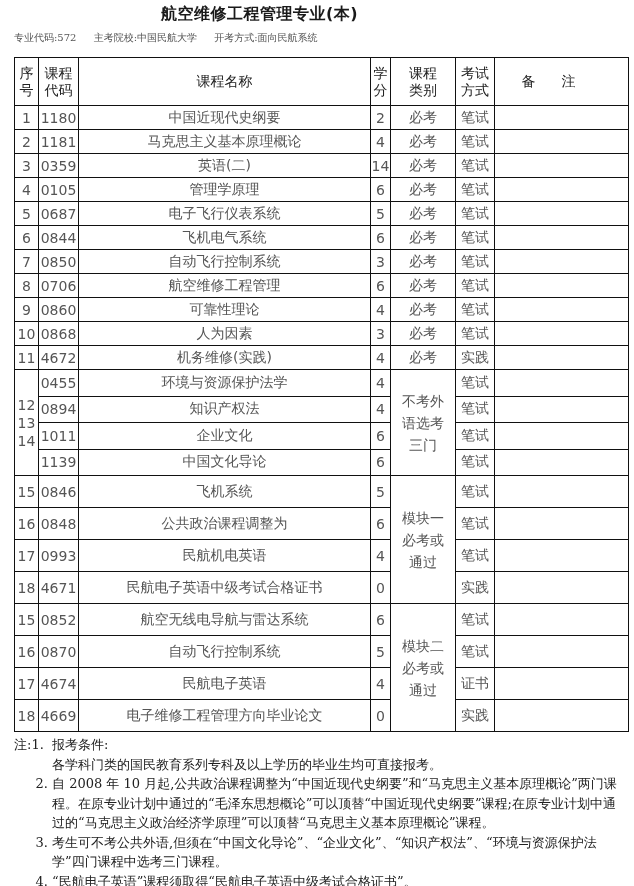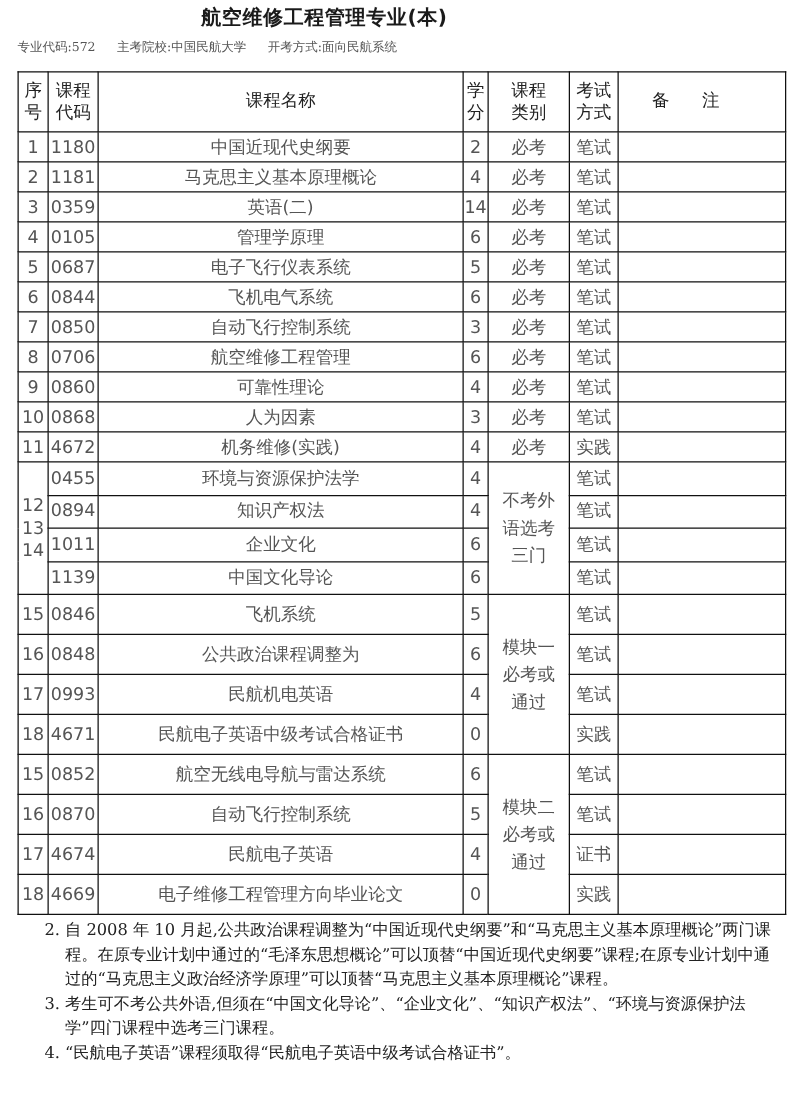--- a/index.html
+++ b/index.html
@@ -261,20 +261,27 @@
         <td class="code">4669</td>
         <td class="">电子维修工程管理方向毕业论文</td>
         <td class="credit">0</td>
         <td class="">实践</td>
         <td class=""></td>
       </tr>
     </tbody>
 </table>
 
 <div class="notes" id="notes">
+    <div class="note first">
+      <span class="lbl"><span>注:</span><span>1.</span></span>
+      <span class="txt">
+        <div>报考条件:</div>
+        <div>各学科门类的国民教育系列专科及以上学历的毕业生均可直接报考。</div>
+      </span>
+    </div>
     <div class="note">
       <span class="lbl"><span>2.</span></span>
       <span class="txt">
         <div>自 2008 年 10 月起,公共政治课程调整为“中国近现代史纲要”和“马克思主义基本原理概论”两门课程。在原专业计划中通过的“毛泽东思想概论”可以顶替“中国近现代史纲要”课程;在原专业计划中通过的“马克思主义政治经济学原理”可以顶替“马克思主义基本原理概论”课程。</div>
       </span>
     </div>
     <div class="note">
       <span class="lbl"><span>3.</span></span>
       <span class="txt">
         <div>考生可不考公共外语,但须在“中国文化导论”、“企业文化”、“知识产权法”、“环境与资源保护法学”四门课程中选考三门课程。</div>

